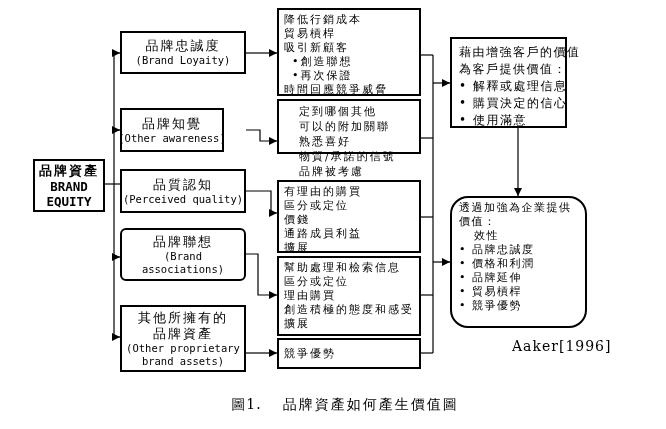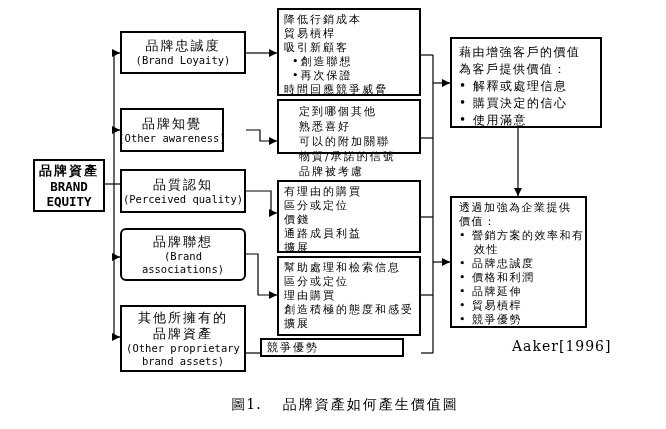--- a/index.html
+++ b/index.html
@@ -97,54 +97,53 @@
   <div class="box list" style="left:277px;top:8px;width:144px;height:88px;">
     <div>降低行銷成本</div>
     <div>貿易槓桿</div>
     <div>吸引新顧客</div>
     <div class="ind">•創造聯想</div>
     <div class="ind">•再次保證</div>
     <div>時間回應競爭威脅</div>
   </div>
   <div class="box list lh15" style="left:277px;top:99px;width:144px;height:55px;padding-left:20px;">
     <div>定到哪個其他</div>
+    <div>可以的附加關聯</div>
     <div>熟悉喜好</div>
-    <div>可以的附加關聯</div>
     <div>物質/承諾的信號</div>
     <div>品牌被考慮</div>
   </div>
   <div class="box list" style="left:277px;top:180px;width:144px;height:73px;">
     <div>有理由的購買</div>
     <div>區分或定位</div>
     <div>價錢</div>
     <div>通路成員利益</div>
     <div>擴展</div>
   </div>
   <div class="box list" style="left:277px;top:256px;width:144px;height:80px;">
     <div>幫助處理和檢索信息</div>
     <div>區分或定位</div>
     <div>理由購買</div>
     <div>創造積極的態度和感受</div>
     <div>擴展</div>
   </div>
-  <div class="box list" style="left:260px;top:338px;width:144px;height:19px;display:flex;align-items:center;text-align:center;">
+  <div class="box list" style="left:277px;top:338px;width:144px;height:31px;display:flex;align-items:center;text-align:center;">
     <div>競爭優勢</div>
   </div>
 
-  <div class="box vbox" style="left:450px;top:37px;width:152px;height:91px;">
+  <div class="box vbox" style="left:450px;top:37px;width:117px;height:91px;">
     <div>藉由增強客戶的價值</div>
     <div>為客戶提供價值：</div>
     <div>• 解釋或處理信息</div>
     <div>• 購買決定的信心</div>
     <div>• 使用滿意</div>
   </div>
-  <div class="box vbox2" style="left:450px;top:196px;width:137px;height:132px;">
+  <div class="box vbox2" style="left:450px;top:196px;width:137px;height:132px;border-radius:18px;">
     <div>透過加強為企業提供</div>
     <div>價值：</div>
-    <div>• 營銷方案的效率和有</div>
     <div class="ind2">效性</div>
     <div>• 品牌忠誠度</div>
     <div>• 價格和利潤</div>
     <div>• 品牌延伸</div>
     <div>• 貿易槓桿</div>
     <div>• 競爭優勢</div>
   </div>
 
   <div id="citation">Aaker[1996]</div>
   <div id="caption">

